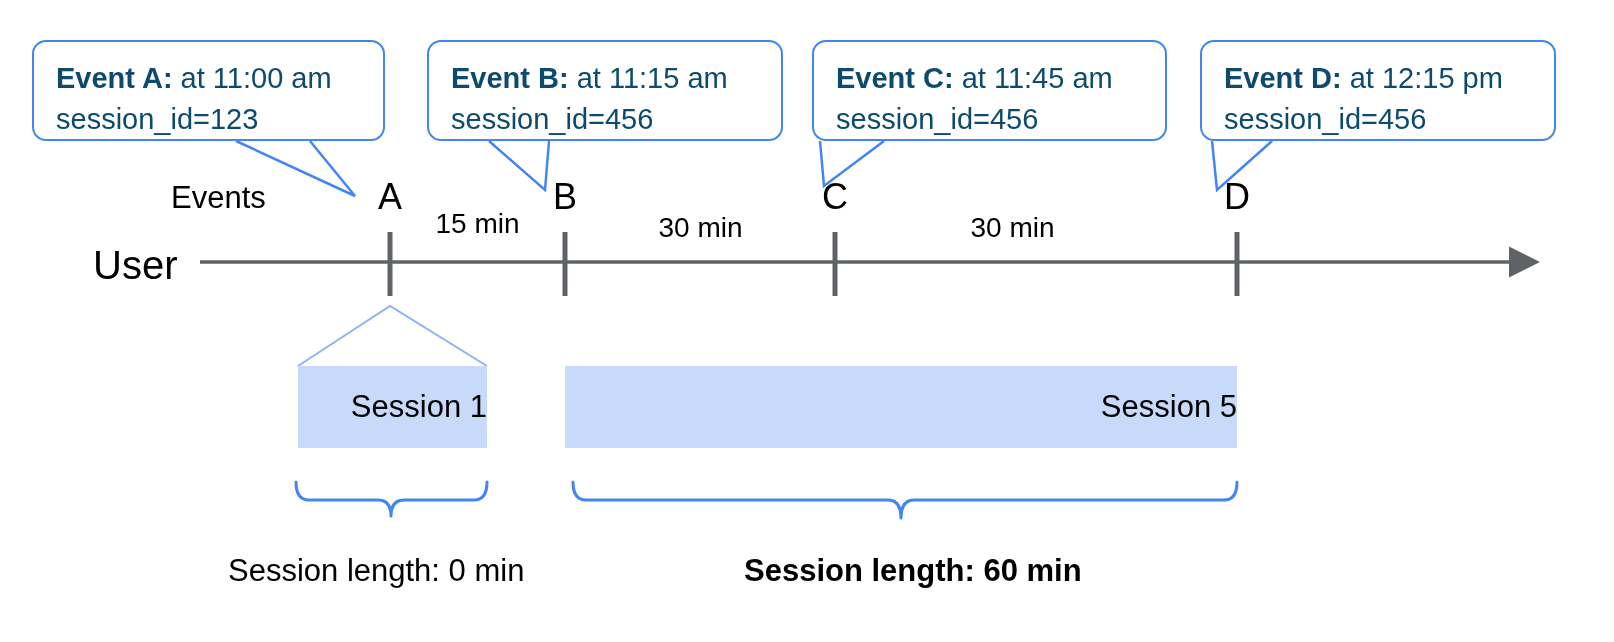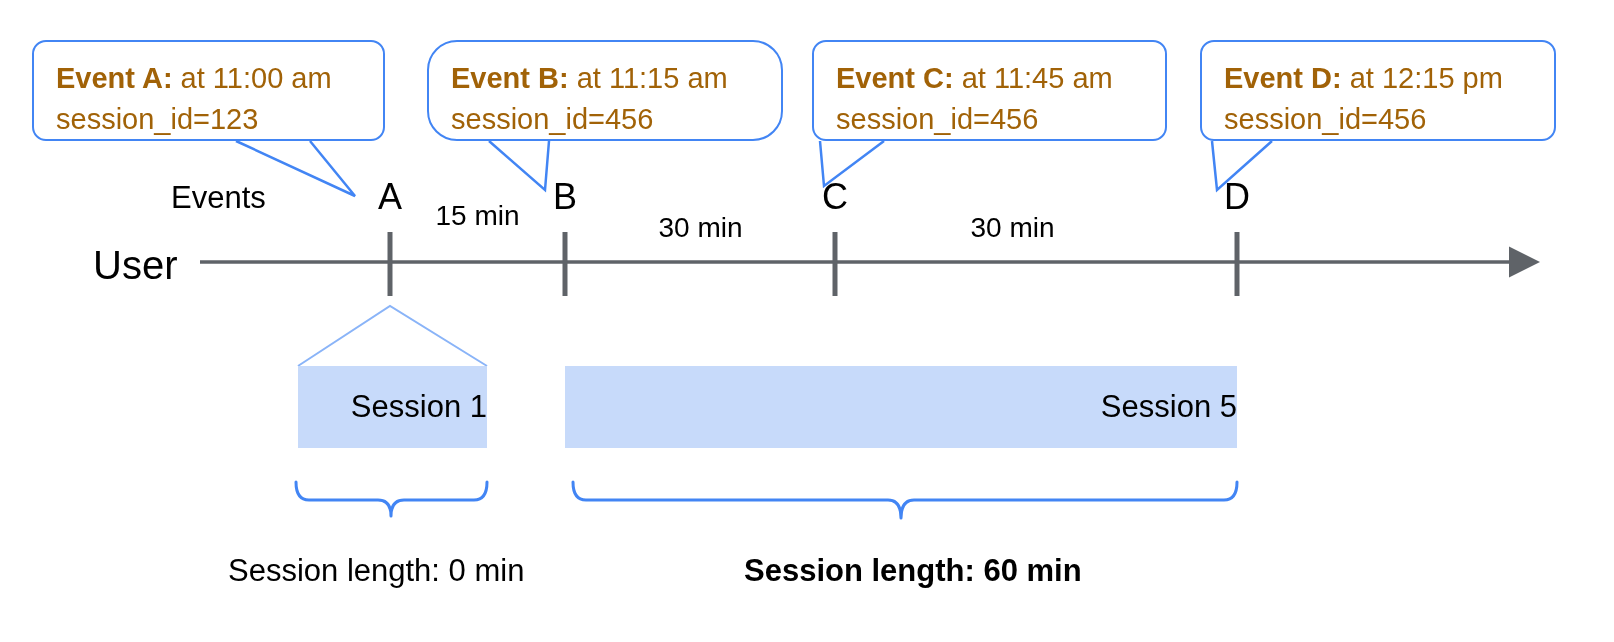--- a/index.html
+++ b/index.html
@@ -25,21 +25,21 @@
   
   .callout {
     position: absolute;
     box-sizing: border-box;
     border: 2.5px solid #4285f4;
     border-radius: 14px;
     background: #ffffff;
     padding: 16px 20px 14px 22px;
     font-size: 29px;
     line-height: 1.42;
-    color: #a16207;
+    color: #0c4a6e;
     z-index: 3;
   }
   .callout .l1 { white-space: nowrap; }
   .callout .l2 { white-space: nowrap; }
   .callout b { font-weight: bold; }
 
   
   .txt {
     position: absolute;
     color: #000000;
@@ -107,21 +107,21 @@
     <g fill="none" stroke="#4285f4" stroke-width="3" stroke-linecap="round" stroke-linejoin="round">
       <path d="M573,482 Q573,500 586,500 L888,500 Q901,500 901,518 Q901,500 914,500 L1224,500 Q1237,500 1237,482"></path>
     </g>
   </svg>
 
   <div class="callout" style="left:32px; top:40px; width:353px; height:101px;">
     <div class="l1"><b>Event A:</b><span> at 11:00 am</span></div>
     <div class="l2">session_id=123</div>
   </div>
 
-  <div class="callout" style="left:427px; top:40px; width:356px; height:101px;border-radius:30px;">
+  <div class="callout" style="left:427px; top:40px; width:356px; height:101px;">
     <div class="l1"><b>Event B:</b><span> at 11:15 am</span></div>
     <div class="l2">session_id=456</div>
   </div>
 
   <div class="callout" style="left:812px; top:40px; width:355px; height:101px;">
     <div class="l1"><b>Event C:</b><span> at 11:45 am</span></div>
     <div class="l2">session_id=456</div>
   </div>
 
   <div class="callout" style="left:1200px; top:40px; width:356px; height:101px;">
@@ -131,21 +131,21 @@
 
   <div class="txt lbl-events" style="left:171px; top:180px;">Events</div>
 
   <div class="txt lbl-user" style="left:93px; top:243px;">User</div>
 
   <div class="txt lbl-point" style="left:370px; top:176px; width:40px;">A</div>
   <div class="txt lbl-point" style="left:545px; top:176px; width:40px;">B</div>
   <div class="txt lbl-point" style="left:815px; top:176px; width:40px;">C</div>
   <div class="txt lbl-point" style="left:1217px; top:176px; width:40px;">D</div>
 
-  <div class="txt lbl-gap" style="left:412px; top:200px; width:131px;">15 min</div>
+  <div class="txt lbl-gap" style="left:412px; top:208px; width:131px;">15 min</div>
   <div class="txt lbl-gap" style="left:635px; top:212px; width:131px;">30 min</div>
   <div class="txt lbl-gap" style="left:947px; top:212px; width:131px;">30 min</div>
 
   <div class="sessbar" style="left:298px; top:366px; width:189px; height:82px;">
     <span>Session 1</span>
   </div>
 
   <div class="sessbar" style="left:565px; top:366px; width:672px; height:82px;">
     <span>Session 5</span>
   </div>

